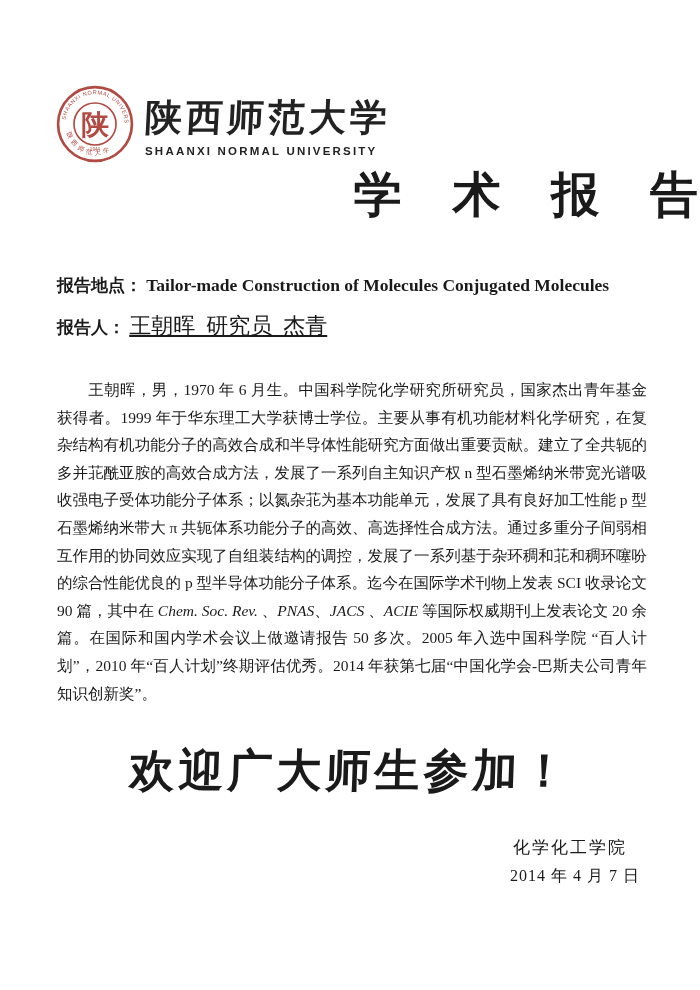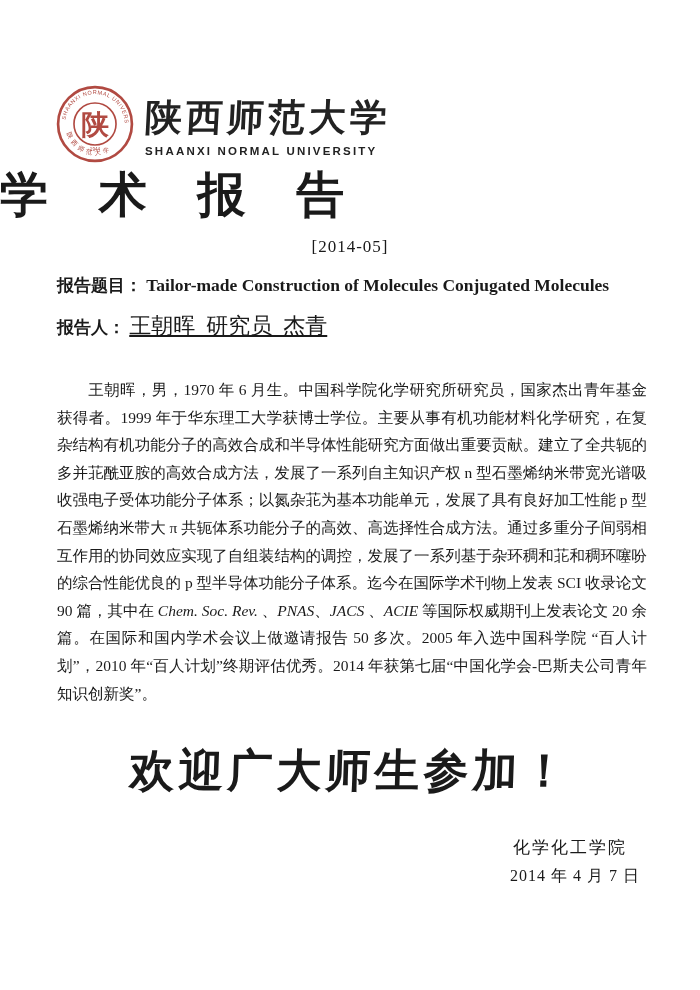--- a/index.html
+++ b/index.html
@@ -14,21 +14,21 @@
   .seal text { font-family: "Liberation Sans", sans-serif; }
   .seal .seal-stroke { stroke: var(--seal-color); fill: none; }
   .seal .seal-fill { fill: var(--seal-color); }
   .uni-names { margin-left: 10px; padding-top: 2px; }
   .uni-cn { font-size: 37px; font-weight: bold; letter-spacing: 4px; color: #222;
             font-family: "DejaVu Serif", "Liberation Serif", serif; transform: skewX(-3deg); }
   .uni-en { margin-top: 2px; font-size: 11.5px; font-weight: bold; letter-spacing: 2.2px;
             color: #222; font-family: "Liberation Sans", "DejaVu Sans", sans-serif; }
 
   
-  .page-title { position: absolute; top: 163px; left: 0; width: 700px; text-align: left;
+  .page-title { position: absolute; top: 163px; left: 0; width: 700px; text-align: right;
                 font-size: 48px; font-weight: bold; word-spacing: 30px; letter-spacing: 2px;
                 font-family: "DejaVu Serif", "Liberation Serif", serif; }
   .issue-no { position: absolute; top: 237px; left: 0; width: 700px; text-align: center;
               font-size: 17px; letter-spacing: 1px; }
 
   
   .row { position: absolute; left: 57px; width: 588px; font-size: 17px; }
   .row .lbl { font-weight: bold; font-family: "Liberation Sans", "DejaVu Sans", sans-serif; }
   .row .val-bold { font-weight: bold; }
   .row-title { top: 274px; }
@@ -73,24 +73,23 @@
       <text x="39" y="49" font-size="27" font-weight="bold" text-anchor="middle" class="seal-fill">陕</text>
       <text x="39" y="65.5" font-size="4.6" text-anchor="middle" class="seal-fill">1944</text>
     </svg>
     <div class="uni-names">
       <div class="uni-cn">陕西师范大学</div>
       <div class="uni-en">SHAANXI NORMAL UNIVERSITY</div>
     </div>
   </div>
 
   <div class="page-title">学 术 报 告</div>
-  <div class="issue-no">[2014-05]</div>
 
   <div class="row row-title">
-    <span class="lbl">报告题目：</span>
+    <span class="lbl">报告地点：</span>
     <span class="title-en">Tailor-made Construction of Molecules Conjugated Molecules</span>
   </div>
 
   <div class="row row-speaker">
     <span class="lbl">报告人：</span>
     <span class="speaker-name">王朝晖  研究员  杰青</span>
   </div>
 
   <p class="bio"><span>王朝晖，男，1970 年 6 月生。中国科学院化学研究所研究员，国家杰出青年基金获得者。1999 年于华东理工大学获博士学位。主要从事有机功能材料化学研究，在复杂结构有机功能分子的高效合成和半导体性能研究方面做出重要贡献。建立了全共轭的多并苝酰亚胺的高效合成方法，发展了一系列自主知识产权 n 型石墨烯纳米带宽光谱吸收强电子受体功能分子体系；以氮杂苝为基本功能单元，发展了具有良好加工性能 p 型石墨烯纳米带大 π 共轭体系功能分子的高效、高选择性合成方法。通过多重分子间弱相互作用的协同效应实现了自组装结构的调控，发展了一系列基于杂环稠和苝和稠环噻吩的综合性能优良的 p 型半导体功能分子体系。迄今在国际学术刊物上发表 SCI 收录论文 90 篇，其中在 </span><em>Chem. Soc. Rev.</em><span> 、</span><em>PNAS</em><span>、</span><em>JACS</em><span> 、</span><em>ACIE</em><span> 等国际权威期刊上发表论文 20 余篇。在国际和国内学术会议上做邀请报告 50 多次。2005 年入选中国科学院 “百人计划”，2010 年“百人计划”终期评估优秀。2014 年获第七届“中国化学会-巴斯夫公司青年知识创新奖”。</span></p>
 

